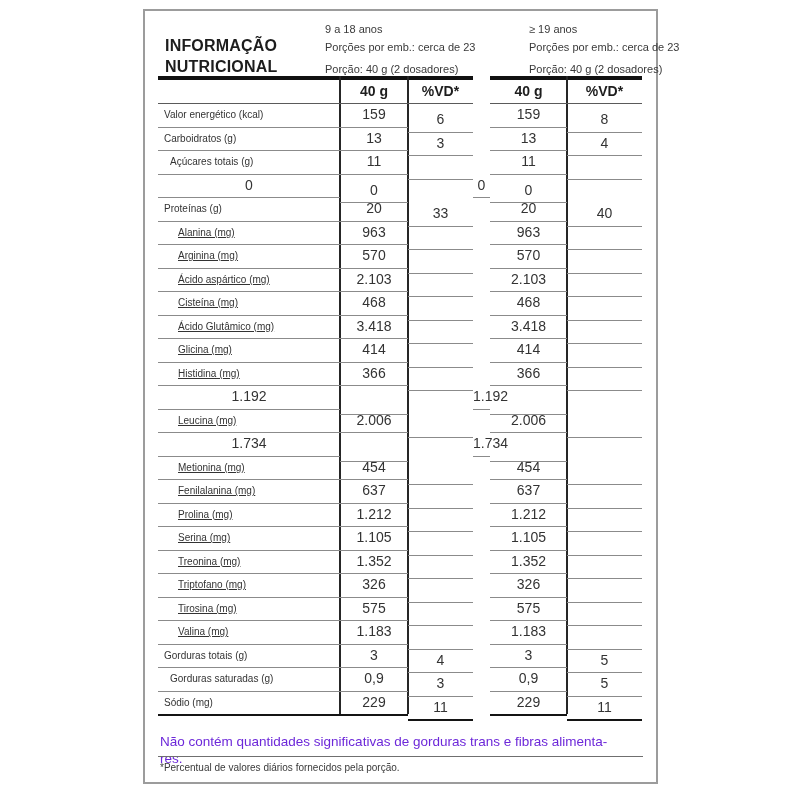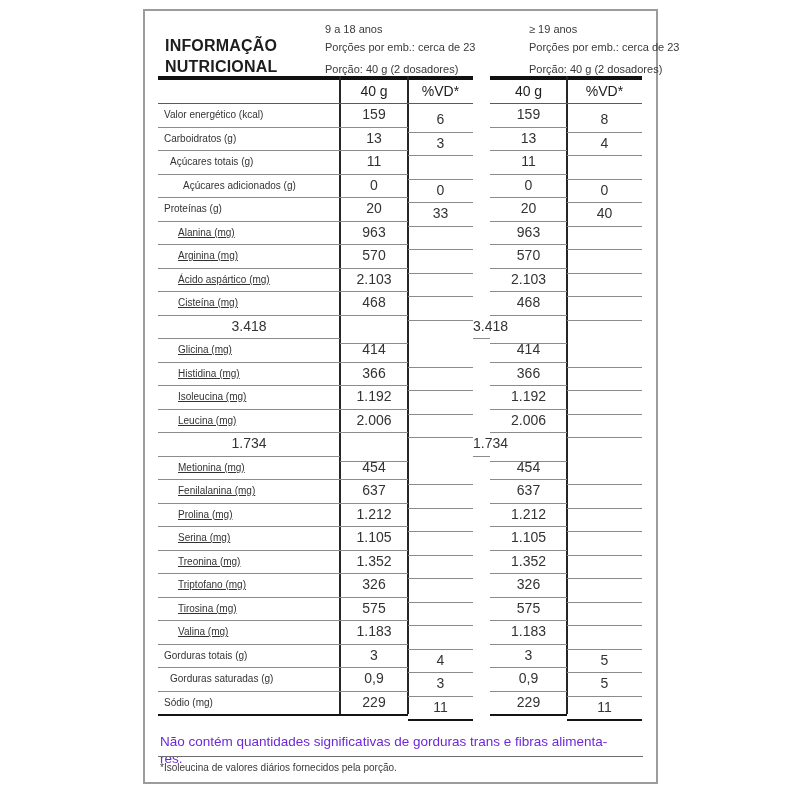--- a/index.html
+++ b/index.html
@@ -41,21 +41,21 @@
   .c{display:block;overflow:visible;white-space:nowrap;}
   .lab{font-size:10px;line-height:23.5px;color:#333;}
   .val,.vd{font-size:14px;line-height:23.5px;text-align:center;color:#333;}
   
   .nt-row .lab,.nt-row .val{border-bottom:1.5px solid #8b8b8b;}
   .nt-row .vd{border-bottom:1.5px solid #8b8b8b;transform:translateY(5px);}
   .nt-row.last .lab,.nt-row.last .val,.nt-row.last .vd{border-bottom:2.5px solid #141414;}
   
   .nt-row.head .lab,.nt-row.head .val,.nt-row.head .vdh{border-bottom:1.5px solid #5a5a5a;}
   .nt-row.head .vdh{font-size:14px;line-height:23.5px;text-align:center;}
-  .nt-row.head .hv{font-weight:normal;color:#1d1d1d;}
+  .nt-row.head .hv{font-weight:bold;color:#1d1d1d;}
   .ind0{padding-left:6px;}
   .ind1{padding-left:12px;}
   .ind2{padding-left:25px;}
   .ind3{padding-left:20px;text-decoration:underline;}
   
   .note{
     position:absolute;left:15px;top:723px;width:488px;
     font-size:13.5px;line-height:16.5px;color:#6d28d9;
   }
   .footline{position:absolute;left:13px;top:745px;width:485px;border-top:1.5px solid #6f6f6f;}
@@ -122,21 +122,20 @@
           <span class="c sp"></span>
           <span class="c lab ind1">Açúcares totais (g)</span>
           <span class="c val">11</span>
           <span class="c vd"></span>
           <span class="c gap"></span>
           <span class="c val">11</span>
           <span class="c vd"></span>
         </div>
         <div class="nt-row">
           <span class="c sp"></span>
-          <span class="c lab ind2">Açúcares adicionados (g)</span>
           <span class="c val">0</span>
           <span class="c vd">0</span>
           <span class="c gap"></span>
           <span class="c val">0</span>
           <span class="c vd">0</span>
         </div>
         <div class="nt-row">
           <span class="c sp"></span>
           <span class="c lab ind0">Proteínas (g)</span>
           <span class="c val">20</span>
@@ -176,20 +175,21 @@
           <span class="c sp"></span>
           <span class="c lab ind3">Cisteína (mg)</span>
           <span class="c val">468</span>
           <span class="c vd"></span>
           <span class="c gap"></span>
           <span class="c val">468</span>
           <span class="c vd"></span>
         </div>
         <div class="nt-row">
           <span class="c sp"></span>
+          <span class="c lab ind3">Ácido Glutâmico (mg)</span>
           <span class="c val">3.418</span>
           <span class="c vd"></span>
           <span class="c gap"></span>
           <span class="c val">3.418</span>
           <span class="c vd"></span>
         </div>
         <div class="nt-row">
           <span class="c sp"></span>
           <span class="c lab ind3">Glicina (mg)</span>
           <span class="c val">414</span>
@@ -202,21 +202,20 @@
           <span class="c sp"></span>
           <span class="c lab ind3">Histidina (mg)</span>
           <span class="c val">366</span>
           <span class="c vd"></span>
           <span class="c gap"></span>
           <span class="c val">366</span>
           <span class="c vd"></span>
         </div>
         <div class="nt-row">
           <span class="c sp"></span>
-          <span class="c lab ind3">Isoleucina (mg)</span>
           <span class="c val">1.192</span>
           <span class="c vd"></span>
           <span class="c gap"></span>
           <span class="c val">1.192</span>
           <span class="c vd"></span>
         </div>
         <div class="nt-row">
           <span class="c sp"></span>
           <span class="c lab ind3">Leucina (mg)</span>
           <span class="c val">2.006</span>
@@ -334,15 +333,15 @@
         </div>
       </div>
   </div>
 
   <div class="note">
     <span>Não contém quantidades significativas de gorduras trans e fibras alimenta-</span><br>
     <span>res.</span>
   </div>
 
   <div class="footline"></div>
-  <div class="footnote">*Isoleucina de valores diários fornecidos pela porção.</div>
+  <div class="footnote">*Percentual de valores diários fornecidos pela porção.</div>
 
 </div>
 
 </body></html>

